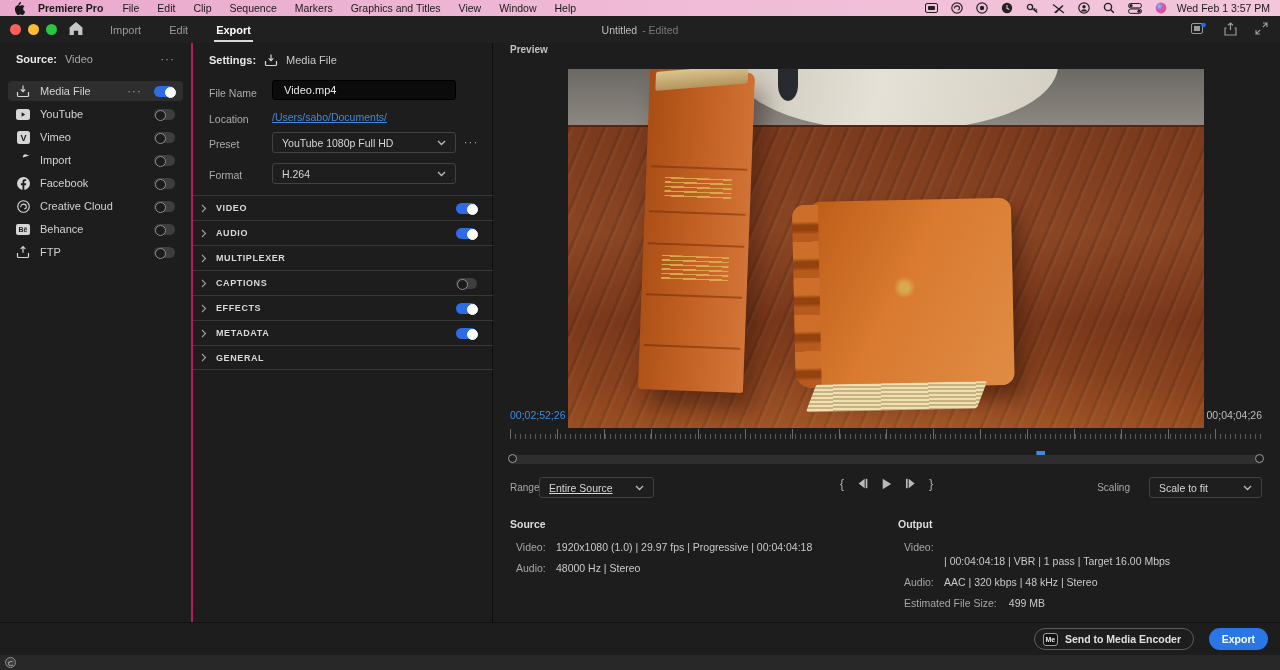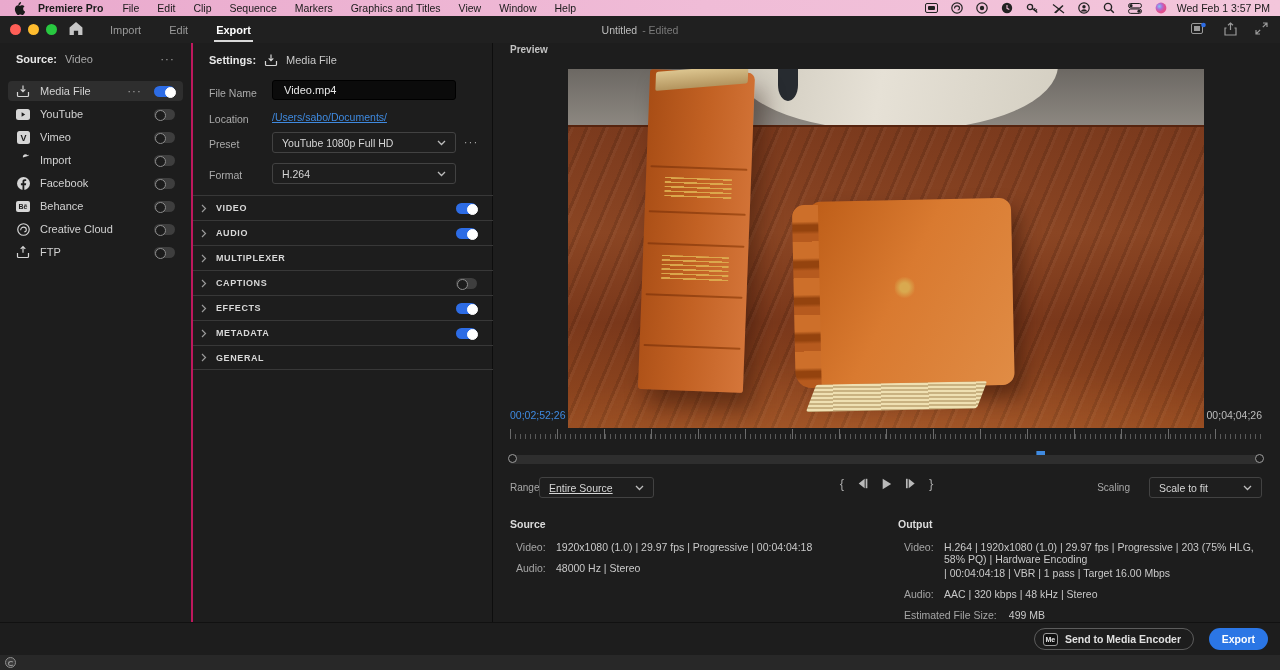--- a/index.html
+++ b/index.html
@@ -321,36 +321,36 @@
               <svg width="13" height="13" viewBox="0 0 13 13">
                 <circle cx="6.5" cy="6.5" r="6.5" fill="#d6d6d6"></circle>
                 <path d="M7.3 13V8.2h1.6l.3-1.9H7.3V5.1c0-.6.2-1 1-1h.9V2.4c-.3 0-.8-.1-1.4-.1-1.4 0-2.3.8-2.3 2.4v1.6H3.9v1.9h1.6V13z" fill="#1d1d1d"></path>
               </svg>
             </span>
           <span class="dlabel">Facebook</span>
           <span class="toggle"></span>
         </div>
         <div class="destrow">
           <span class="dicon">
+              <svg width="13" height="13" viewBox="0 0 12 12">
+                <circle cx="6" cy="6" r="5.3" fill="none" stroke="#d6d6d6" stroke-width="1.1"></circle>
+                <path d="M3.4 6.6c0-1.7 1.3-2.8 2.7-2.8 1.4 0 2.5 1 2.5 2.4 0 1.1-.9 1.9-1.9 1.9" fill="none" stroke="#d6d6d6" stroke-width="1"></path>
+              </svg>
+            </span>
+          <span class="dlabel">Creative Cloud</span>
+          <span class="toggle"></span>
+        </div>
+        <div class="destrow">
+          <span class="dicon">
               <svg width="14" height="11" viewBox="0 0 14 11">
                 <rect width="14" height="11" rx="2" fill="#d6d6d6"></rect>
                 <text x="7" y="8.2" font-size="7" font-weight="bold" text-anchor="middle" fill="#1d1d1d" font-family="Liberation Sans,sans-serif">Bē</text>
               </svg>
             </span>
           <span class="dlabel">Behance</span>
-          <span class="toggle"></span>
-        </div>
-        <div class="destrow">
-          <span class="dicon">
-              <svg width="13" height="13" viewBox="0 0 12 12">
-                <circle cx="6" cy="6" r="5.3" fill="none" stroke="#d6d6d6" stroke-width="1.1"></circle>
-                <path d="M3.4 6.6c0-1.7 1.3-2.8 2.7-2.8 1.4 0 2.5 1 2.5 2.4 0 1.1-.9 1.9-1.9 1.9" fill="none" stroke="#d6d6d6" stroke-width="1"></path>
-              </svg>
-            </span>
-          <span class="dlabel">Creative Cloud</span>
           <span class="toggle"></span>
         </div>
         <div class="destrow">
           <span class="dicon">
               <svg width="14" height="14" viewBox="0 0 14 14" fill="none" stroke="#d6d6d6" stroke-width="1.2">
                 <path d="M7 7.7v-6M4.7 3.8L7 1.5l2.3 2.3"></path>
                 <path d="M1.5 8v3.5a1 1 0 001 1h9a1 1 0 001-1V8"></path>
               </svg>
             </span>
           <span class="dlabel">FTP</span>
@@ -517,21 +517,20 @@
         <div class="irow">
           <span class="ilbl">Audio:</span>
           <span class="ival">48000 Hz  |  Stereo</span>
         </div>
       </div>
 
       <div class="infoblock out-block">
         <div class="ititle">Output</div>
         <div class="irow" style="margin-bottom:2px">
           <span class="ilbl">Video:</span>
-          <span class="ival">H.264  |  1920x1080 (1.0)  |  29.97 fps  |  Progressive  |  203 (75% HLG, 58% PQ)  |  Hardware Encoding</span>
         </div>
         <div class="irow" style="margin-left:46px">
           <span class="ival">|  00:04:04:18  |  VBR  |  1 pass  |  Target 16.00 Mbps</span>
         </div>
         <div class="irow">
           <span class="ilbl">Audio:</span>
           <span class="ival">AAC  |  320 kbps  |  48 kHz  |  Stereo</span>
         </div>
         <div class="irow">
           <span class="ilbl" style="width:auto;margin-right:12px">Estimated File Size:</span>

